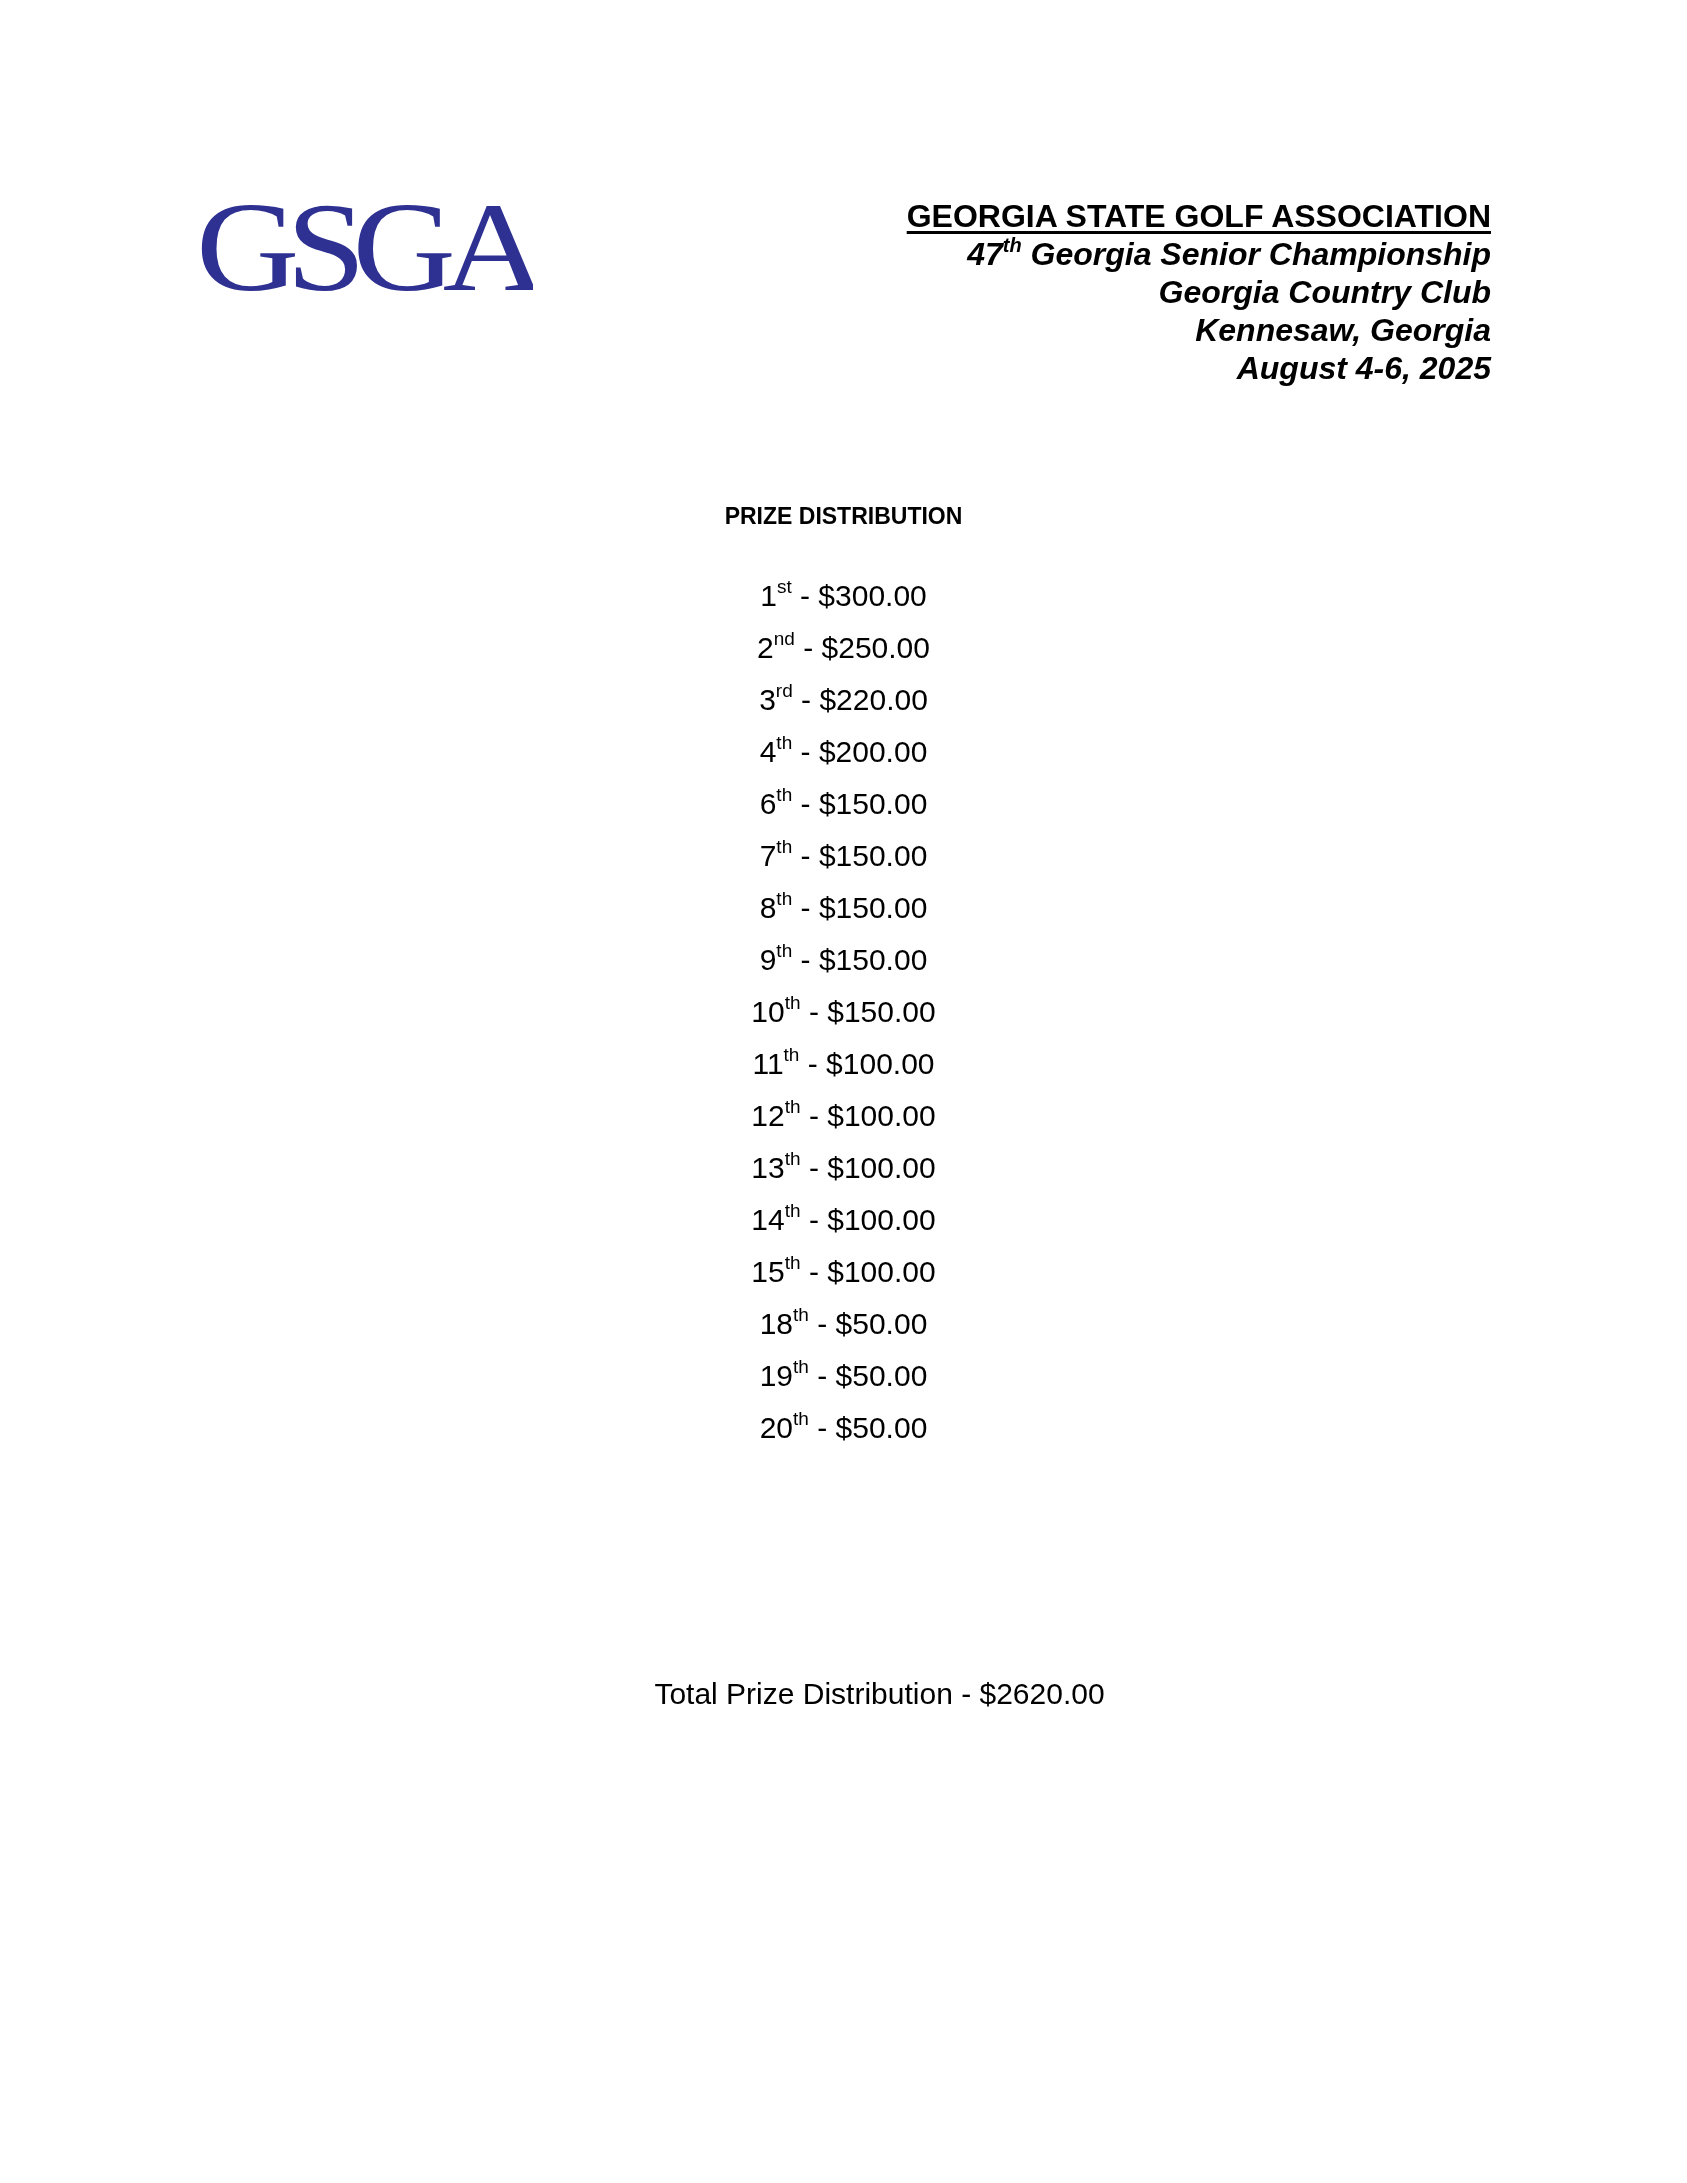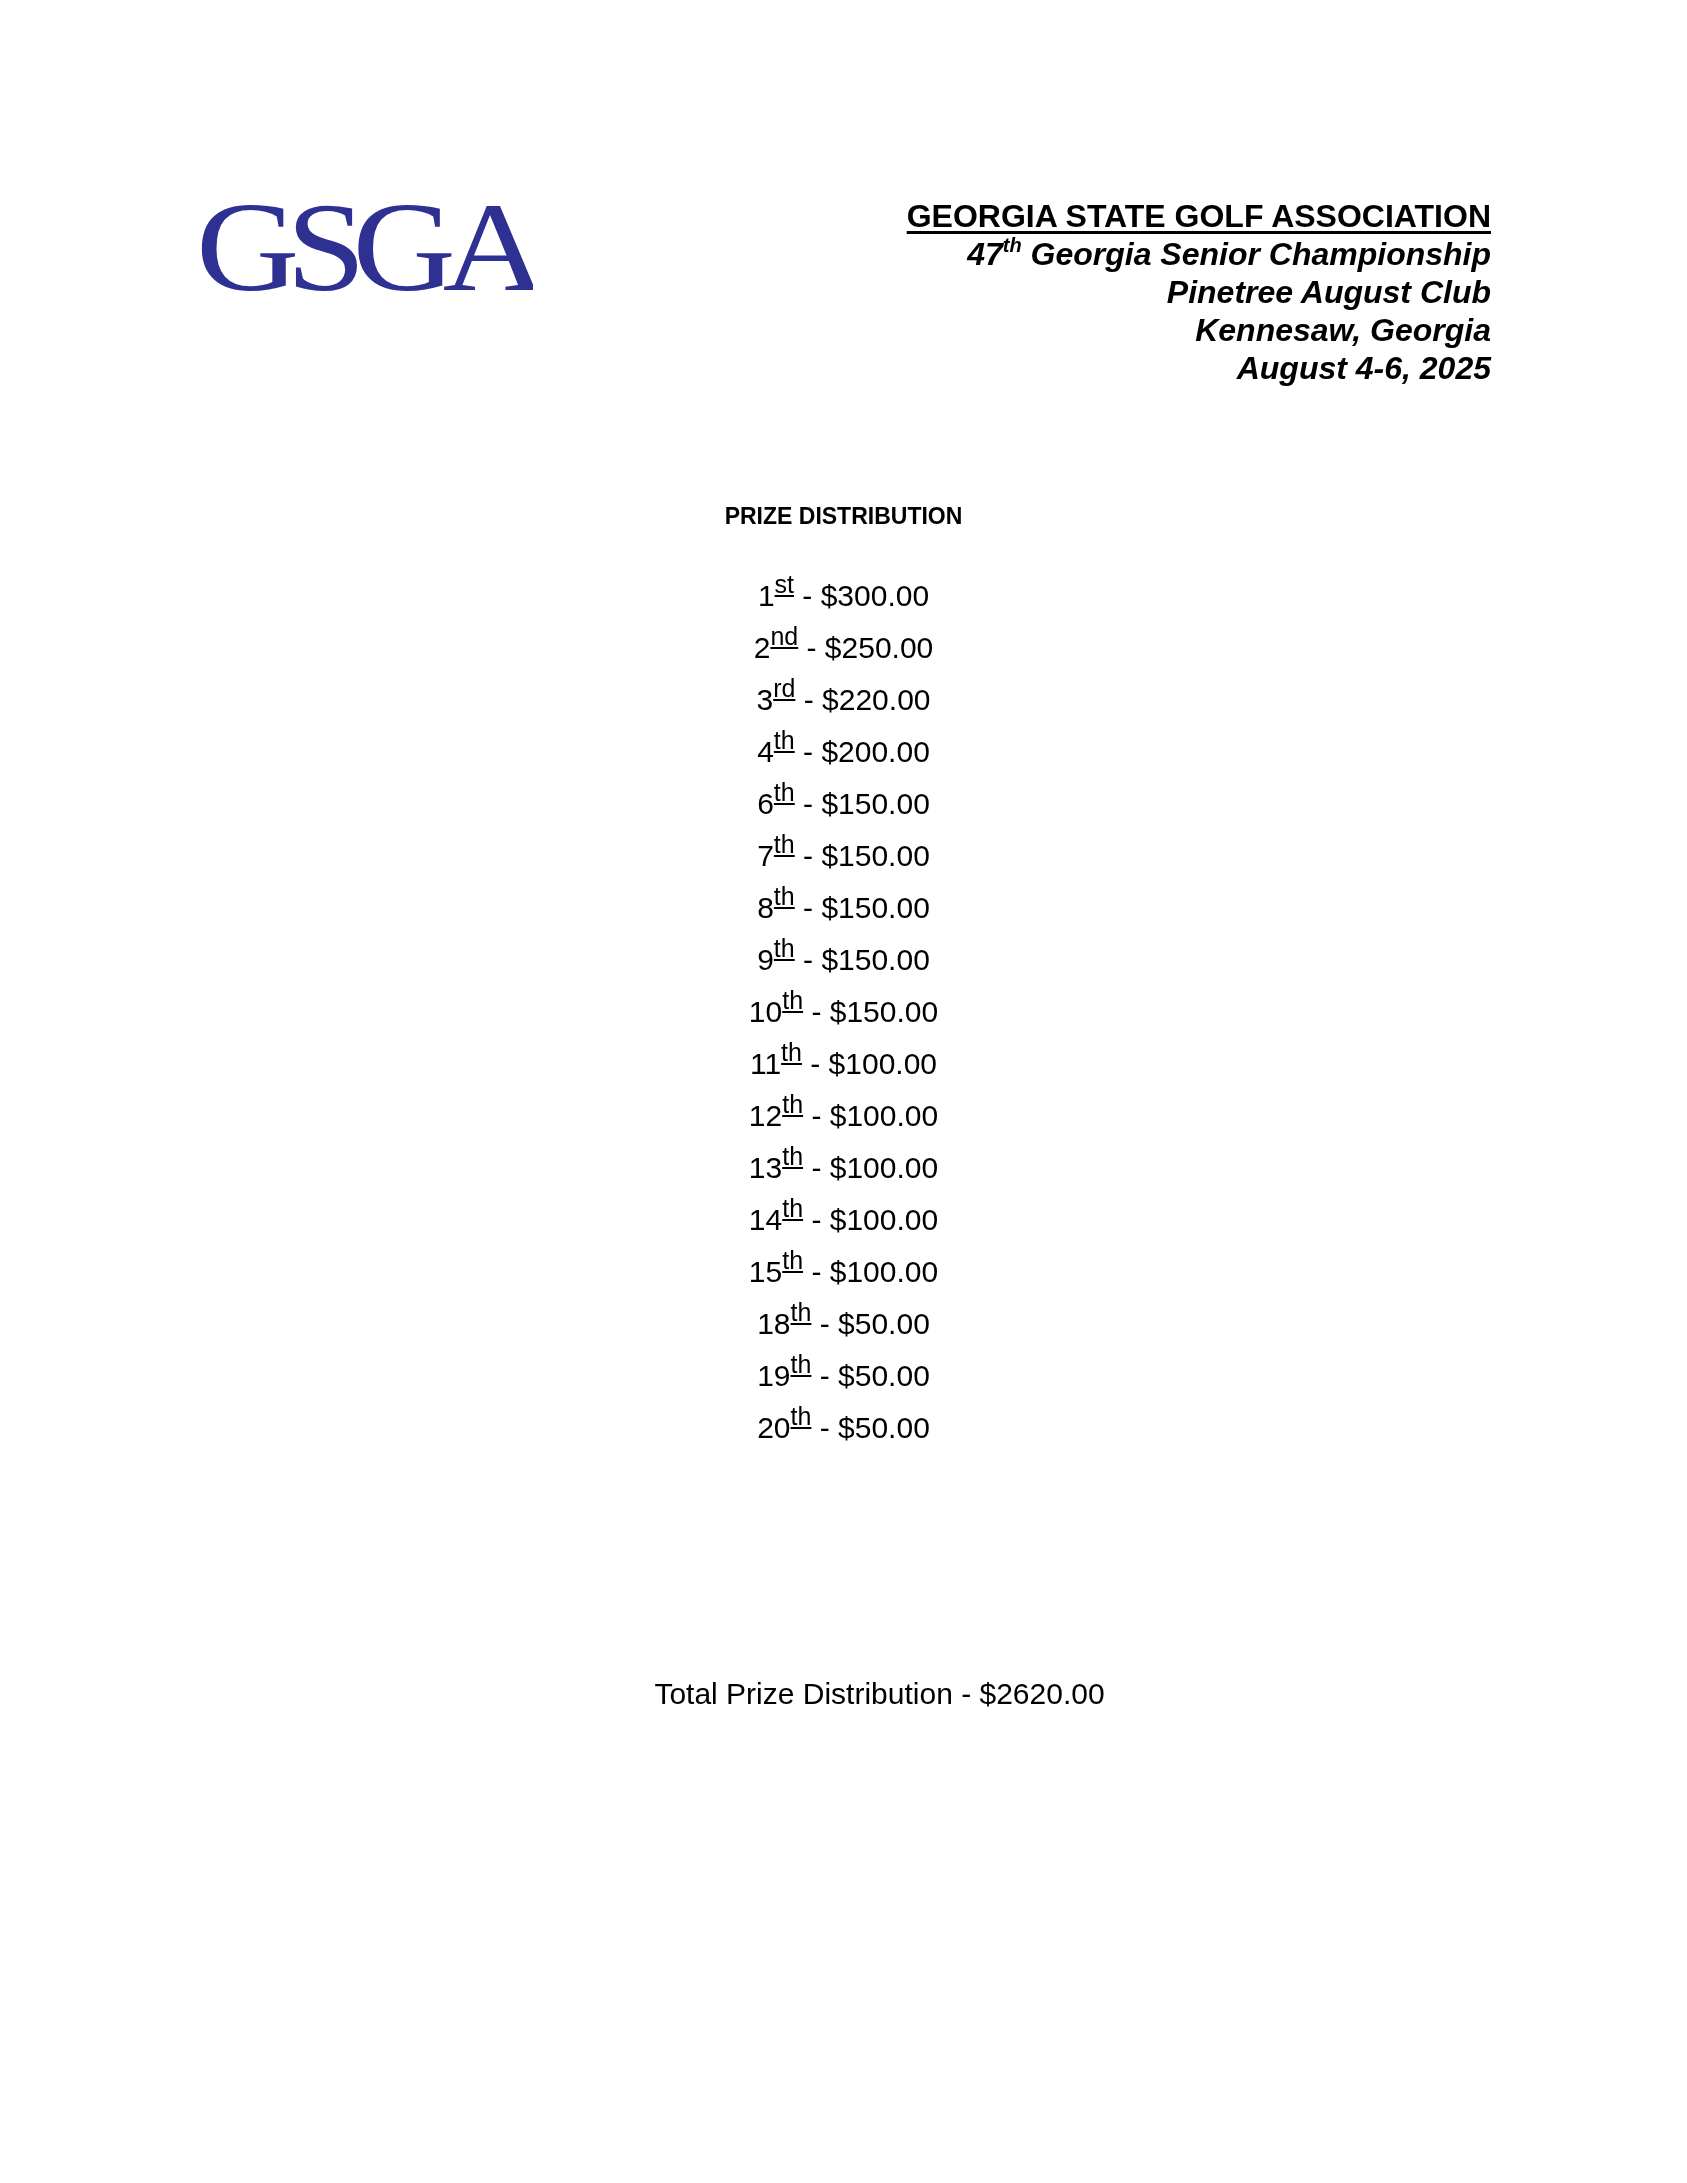--- a/index.html
+++ b/index.html
@@ -11,37 +11,37 @@
             font-family: "Liberation Sans", sans-serif; font-size: 32px; line-height: 38px; }
   .header .org { font-weight: bold; text-decoration: underline; text-decoration-thickness: 2.5px;
                  text-underline-offset: 4.2px; }
   .header .sub { font-weight: bold; font-style: italic; }
   .header sup { font-size: 20px; line-height: 0; position: relative; top: -1.7px; }
   .title { position: absolute; left: 0; width: 1687px; top: 503px; text-align: center;
            font-weight: bold; font-size: 23px; }
   .prizes { position: absolute; left: 0; width: 1687px; top: 575px; text-align: center;
             font-size: 30px; }
   .prize-row { height: 52px; line-height: 42px; }
-  .prize-row sup { font-size: 25px; line-height: 0; position: relative; top: -1.7px; text-decoration: underline; }
+  .prize-row sup { font-size: 19px; line-height: 0; position: relative; top: -1.7px; }
   .total { position: absolute; left: 0; width: 1687px; top: 1677px; text-align: center;
            font-size: 30px; padding-left: 36px; }
 </style>
 </head>
 <body>
 
 <div class="logo">
   <svg width="337" height="118" viewBox="0 0 400 140">
     <text x="0" y="122" font-family="Liberation Serif, serif" font-size="152" fill="#2E3192" textLength="400" lengthAdjust="spacingAndGlyphs" letter-spacing="-14">GSGA</text>
   </svg>
 </div>
 
 <div class="header">
   <div class="org">GEORGIA STATE GOLF ASSOCIATION</div>
   <div class="sub"><span>47</span><sup>th</sup><span> Georgia Senior Championship</span></div>
-  <div class="sub">Pinetree August Club</div>
+  <div class="sub">Georgia Country Club</div>
   <div class="sub">Kennesaw, Georgia</div>
   <div class="sub">August 4-6, 2025</div>
 </div>
 
 <div class="title">PRIZE DISTRIBUTION</div>
 
 <div class="prizes">
   <div class="prize-row"><span>1</span><sup>st</sup><span> - $300.00</span></div>
   <div class="prize-row"><span>2</span><sup>nd</sup><span> - $250.00</span></div>
   <div class="prize-row"><span>3</span><sup>rd</sup><span> - $220.00</span></div>

